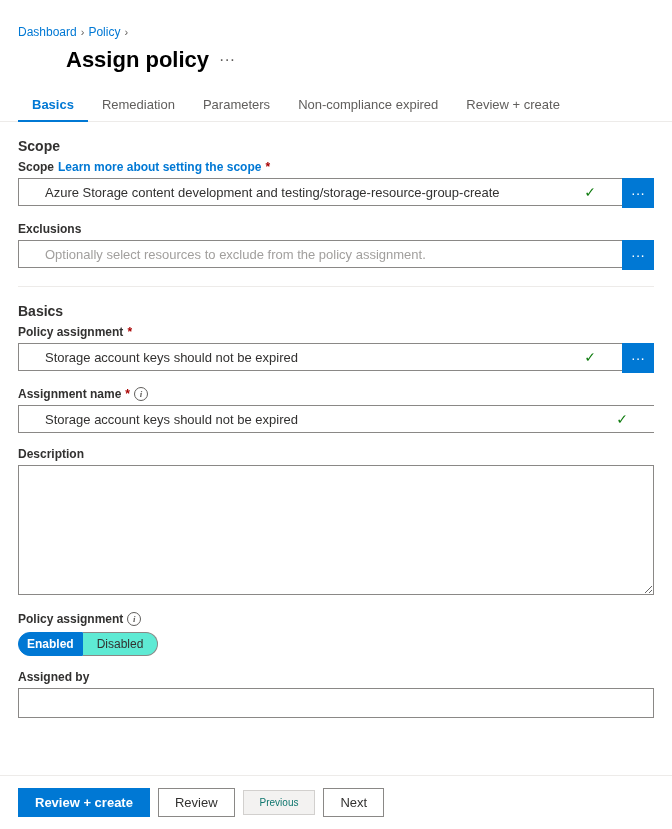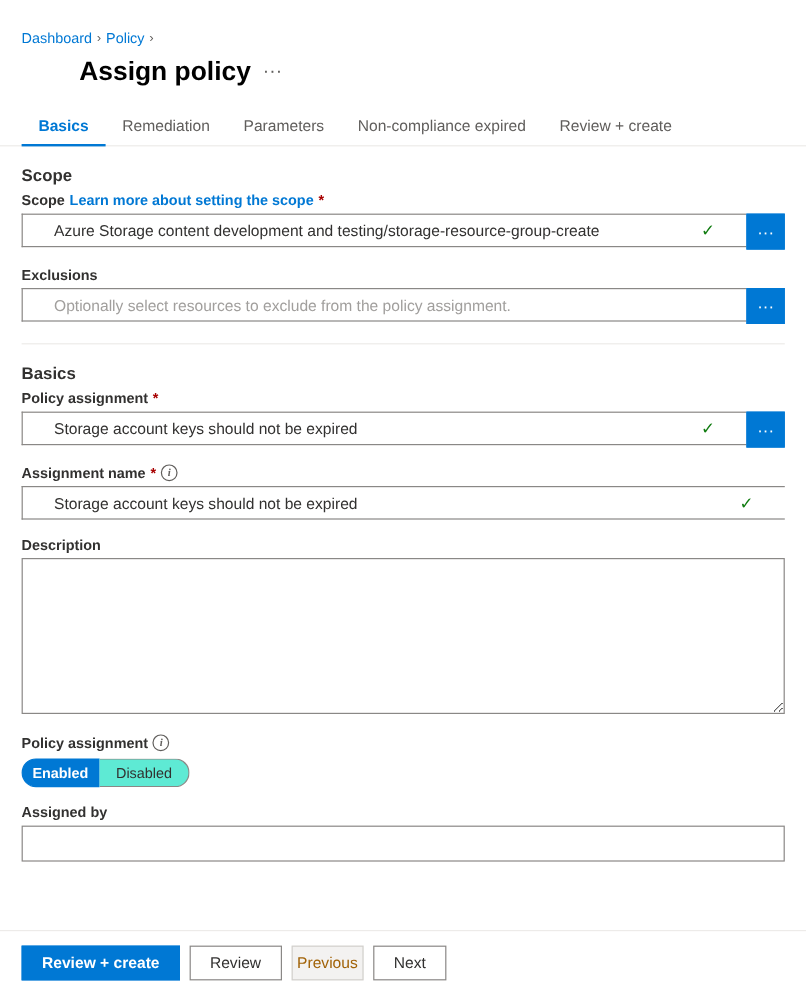--- a/index.html
+++ b/index.html
@@ -227,24 +227,24 @@
       background: #fff;
       color: #323130;
       border: 1px solid #8a8886;
       padding: 6px 16px;
       font-size: 13px;
       cursor: pointer;
       font-family: inherit;
     }
     .btn-disabled {
       background: #f3f2f1;
-      color: #a16207;
+      color: #0f766e;
       border: 1px solid #d2d0ce;
-      padding: 6px 4px;
-      font-size: 13px;
+      padding: 6px 16px;
+      font-size: 10px;
       cursor: not-allowed;
       font-family: inherit;
     }
 
     .assigned-by-input {
       width: 100%;
       border: 1px solid #8a8886;
       padding: 5px 10px;
       font-size: 13px;
       color: #323130;

